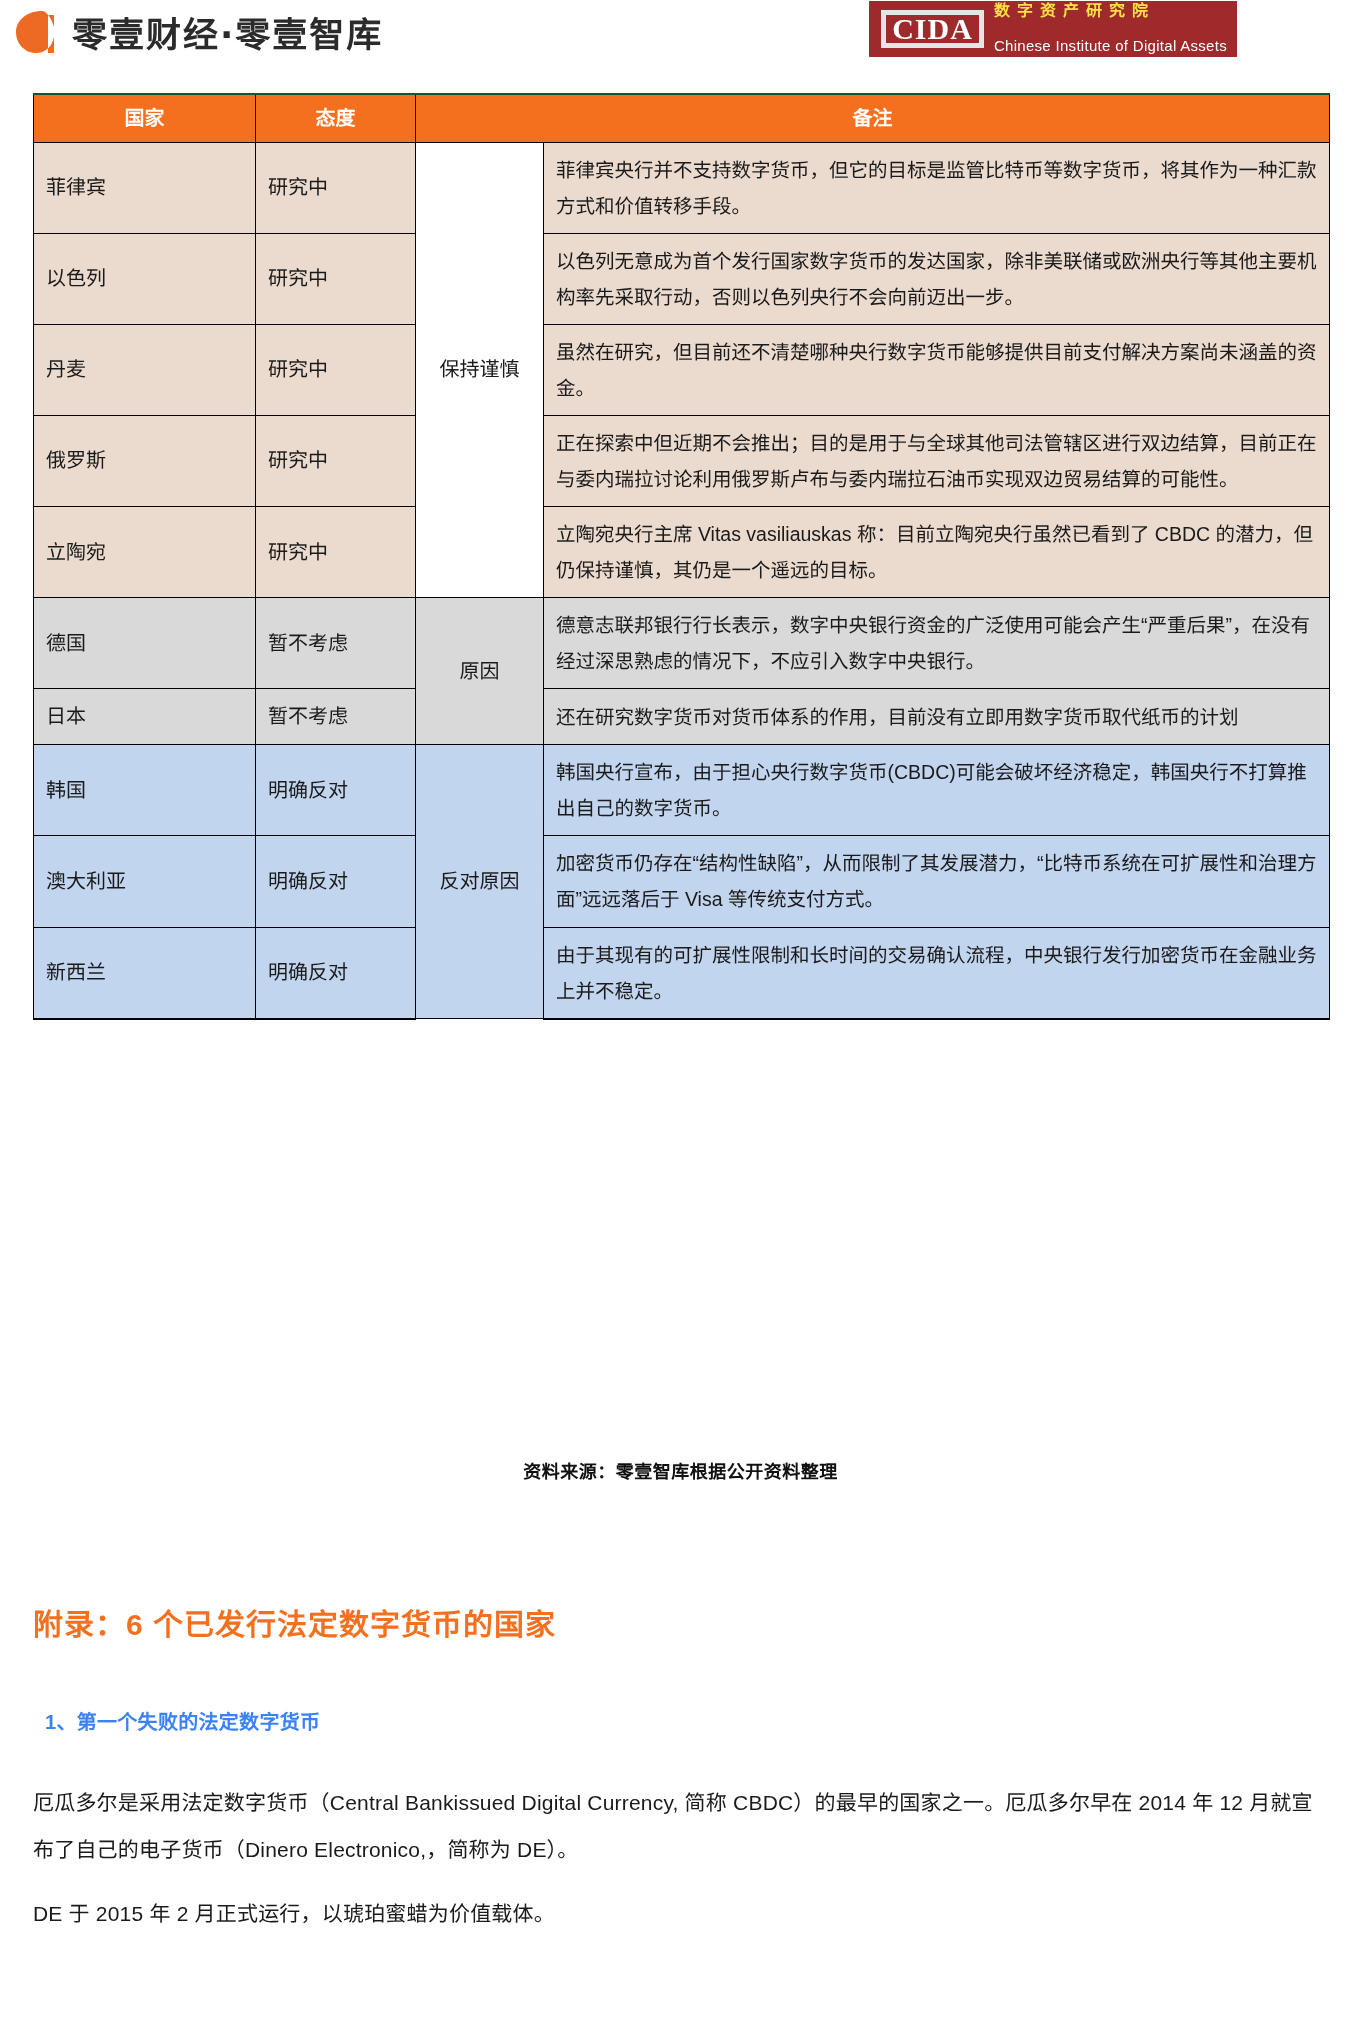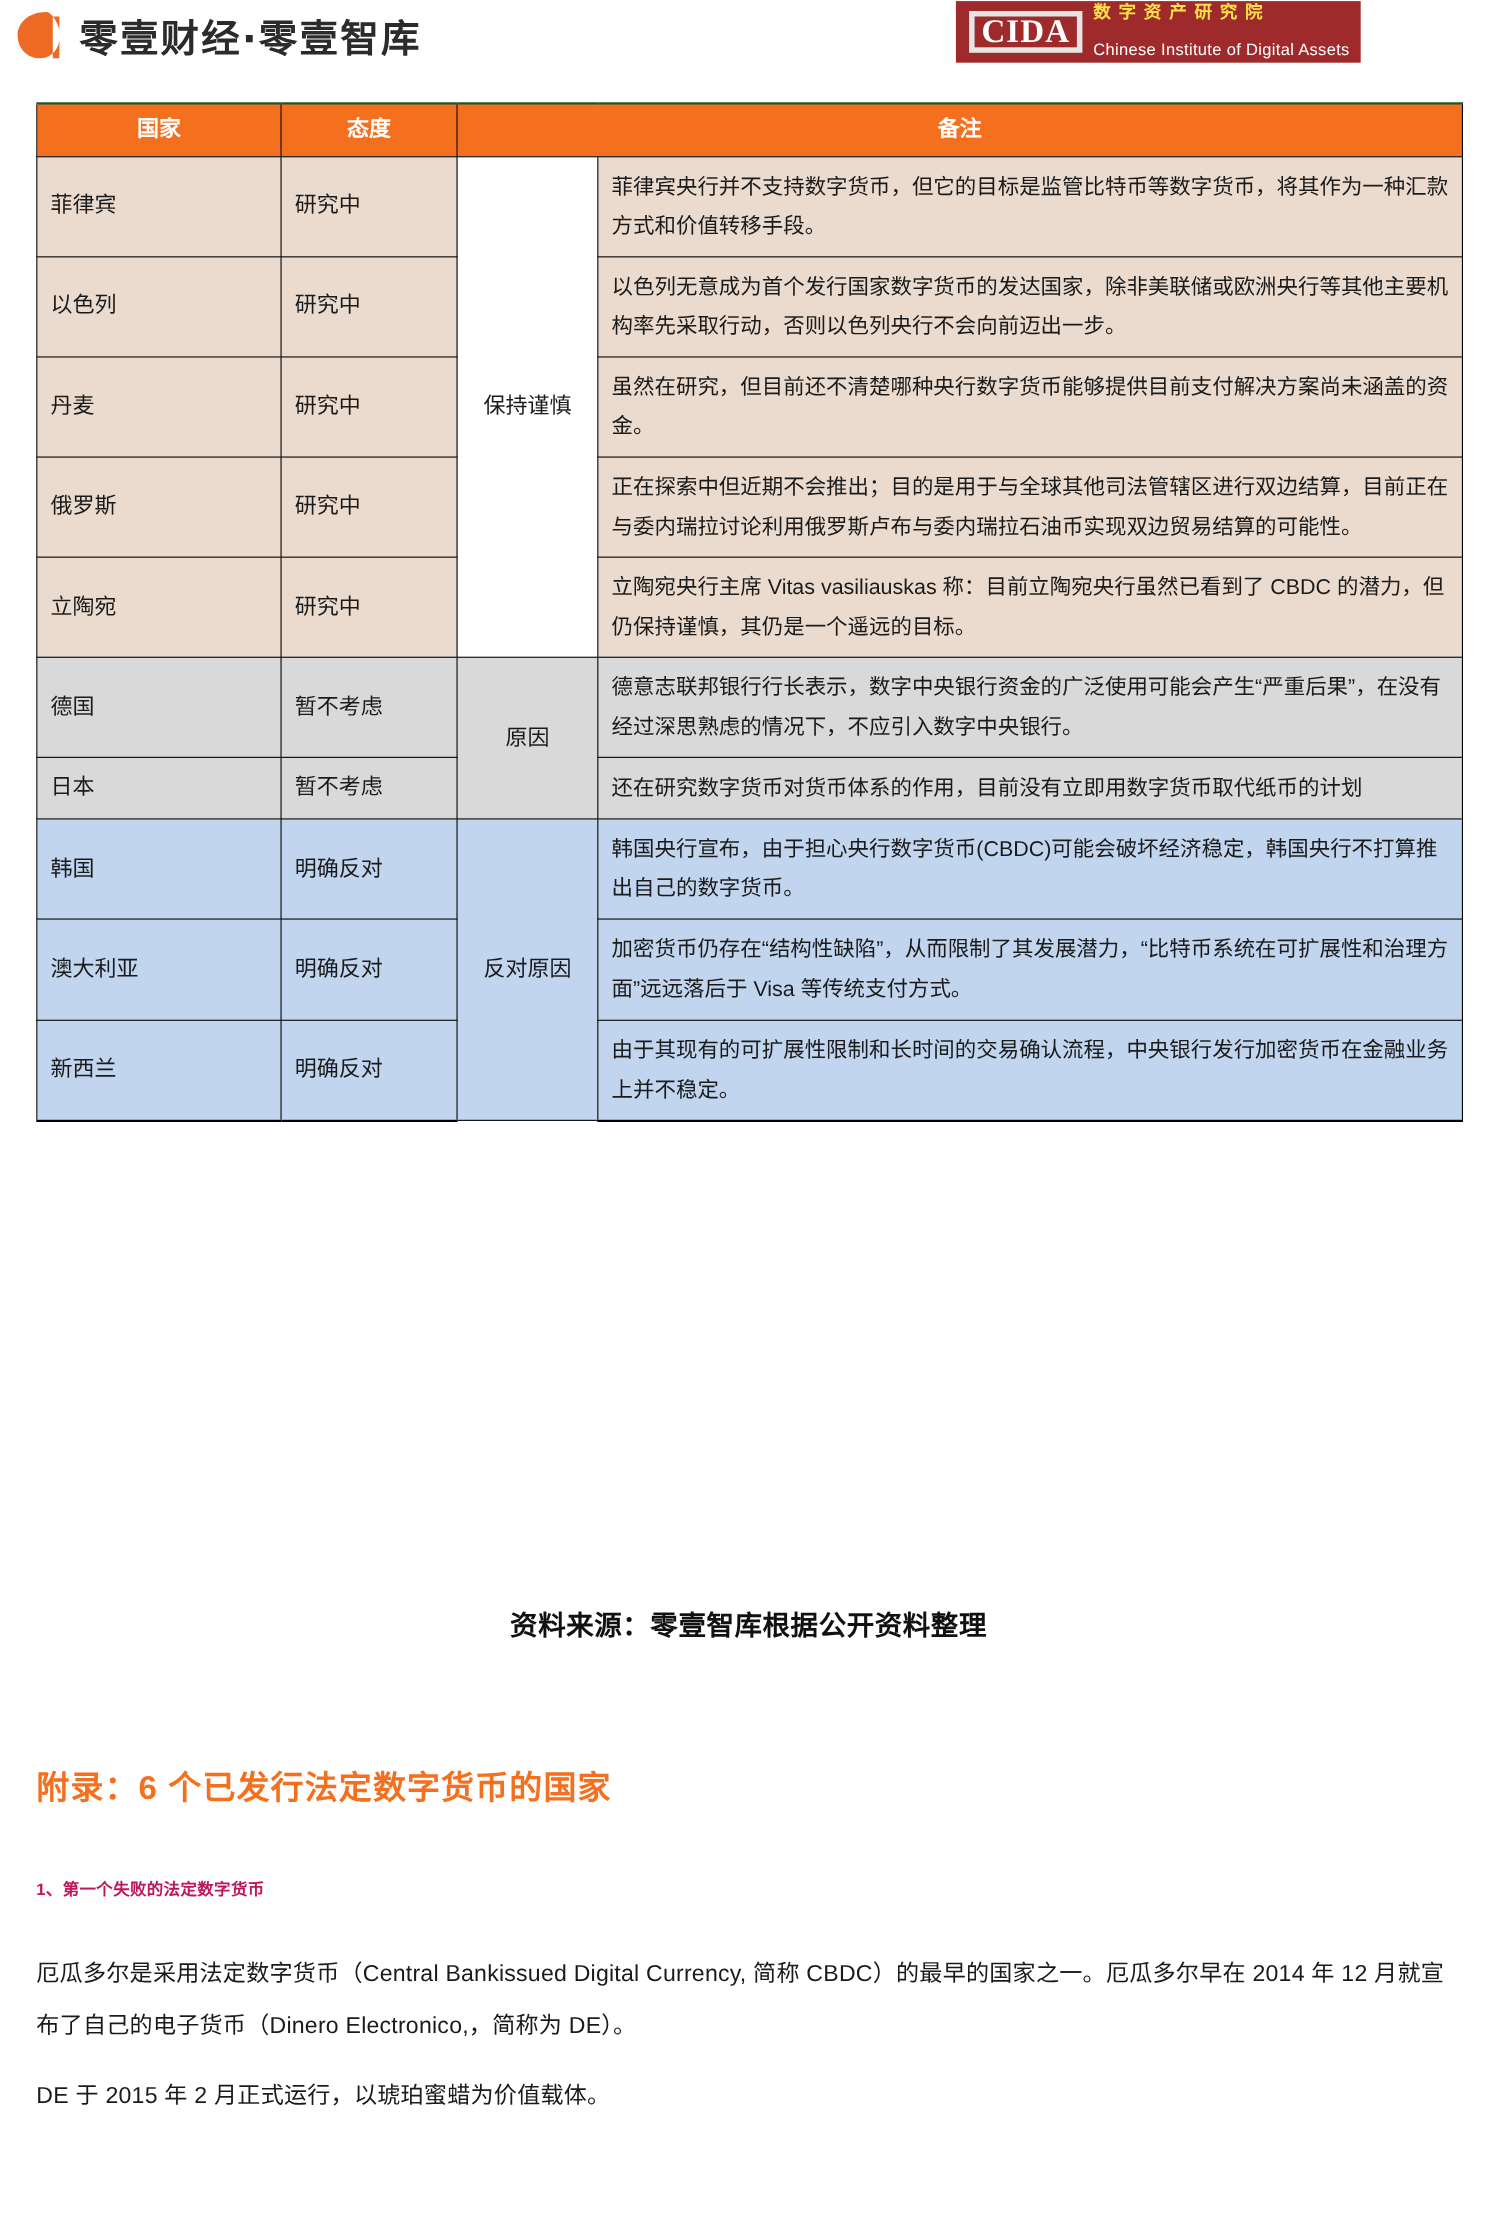--- a/index.html
+++ b/index.html
@@ -138,45 +138,45 @@
 
   .last-row td { border-bottom: 2px solid #000; }
 
   
   .source-caption {
     position: absolute;
     top: 1457px;
     left: 0;
     width: 1361px;
     text-align: center;
-    font-size: 25px;
+    font-size: 18px;
     font-weight: bold;
     color: #111111;
     letter-spacing: 0.5px;
   }
 
   
   .appendix {
     position: absolute;
     left: 33px;
     top: 1600px;
     width: 1300px;
   }
   .appendix-title {
     color: #f4701f;
     font-size: 30px;
     font-weight: bold;
     letter-spacing: 1px;
     margin: 0 0 62px 0;
   }
   .section-heading {
-    font-size: 15px;
-    font-weight: bold;
-    color: #be185d;
-    margin: 0 0 44px 0;
+    font-size: 20px;
+    font-weight: bold;
+    color: #3b82f6;
+    margin: 0 0 44px 12px;
     letter-spacing: 0.3px;
   }
   .body-para {
     font-size: 21px;
     color: #1a1a1a;
     line-height: 2.25;
     margin: 0 0 16px 0;
     letter-spacing: 0.2px;
   }
 </style>

